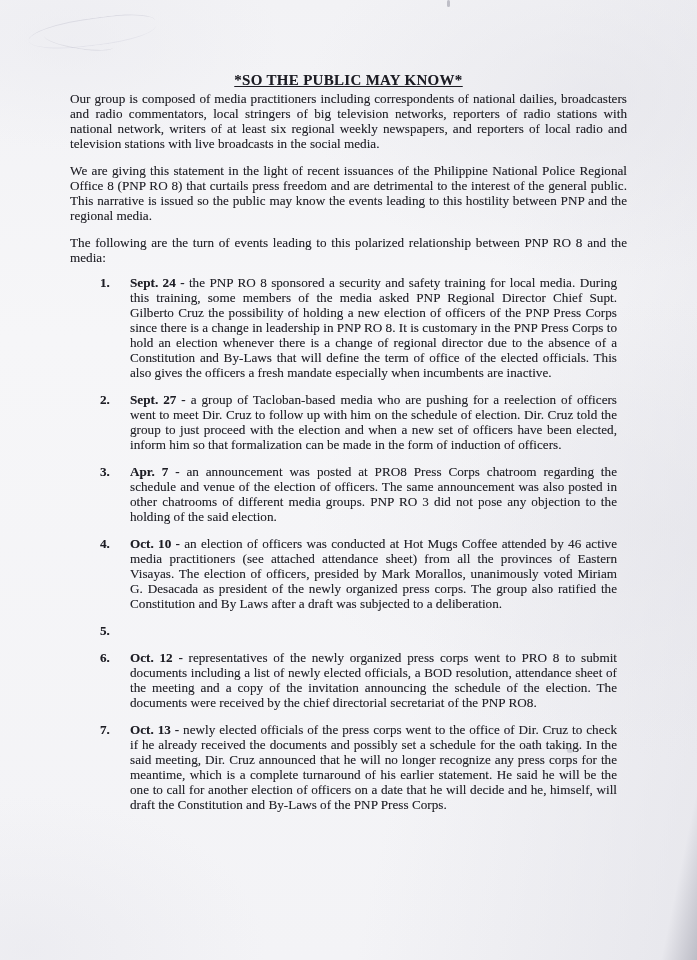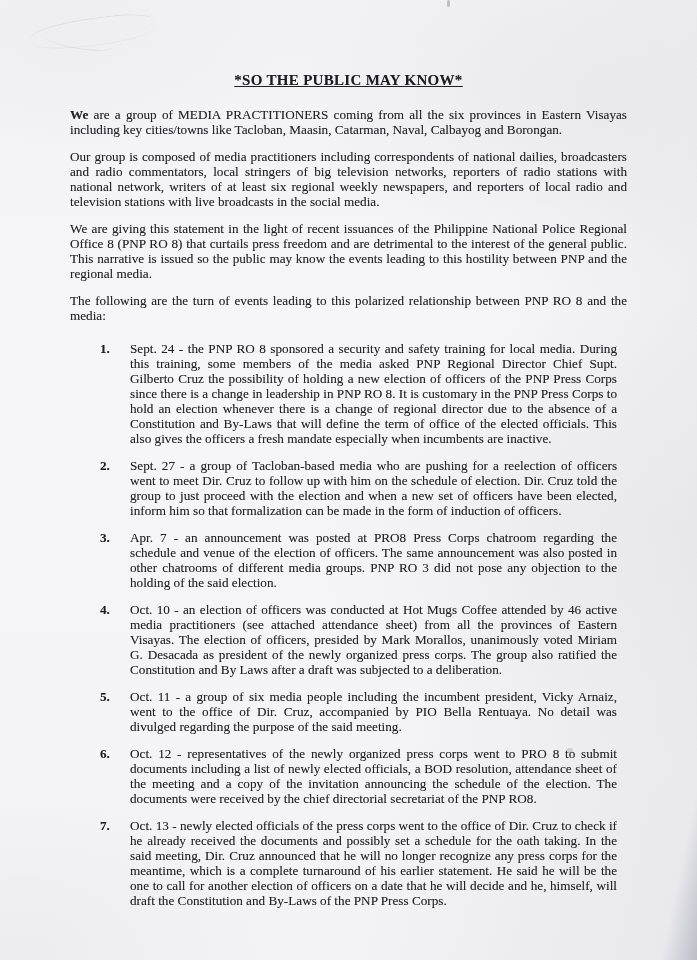--- a/index.html
+++ b/index.html
@@ -51,73 +51,72 @@
     width: 557px;
     color: #232329;
     font-size: 13.2px;
     line-height: 15px;
     text-align: justify;
     text-shadow: 0 0 0.5px rgba(38,38,48,0.35);
   }
   .title-row {
     text-align: center;
     line-height: 20px;
-    margin-bottom: 16px;
+    margin-bottom: 0;
   }
   .title-row .title {
     font-weight: bold;
     font-size: 15px;
     letter-spacing: 0.3px;
     text-decoration: underline;
     color: #1d1d24;
   }
   .content p {
     margin: 0 0 12px 0;
   }
   .content p.last-intro {
-    margin-bottom: 18px;
+    margin-bottom: 10px;
   }
   .lead-bold { font-weight: bold; }
   .events { margin-top: 6px; }
   .event {
     display: flex;
     margin-bottom: 12px;
   }
   .event:last-child { margin-bottom: 0; }
   .event .num {
     flex: 0 0 30px;
     margin-left: 30px;
     font-weight: bold;
     color: #1d1d24;
   }
   .event .etext {
     width: 487px;
     text-align: justify;
   }
   .event .date {
-    font-weight: normal;
+    font-weight: bold;
     color: #1d1d24;
   }
 </style>
 </head>
 <body>
 
 <div class="page">
   <div class="crease-a"></div>
   <div class="crease-b"></div>
   <div class="speck-a"></div>
   <div class="speck-b"></div>
 
   <div class="content">
 
     <div class="title-row">
       <span class="title">*SO THE PUBLIC MAY KNOW*</span>
     </div>
 
-    <p><b class="lead-bold">We</b><span> are a group of MEDIA PRACTITIONERS coming from all the six provinces in Eastern Visayas including key cities/towns like Tacloban, Maasin, Catarman, Naval, Calbayog and Borongan.</span></p>
 
     <p><b class="lead-bold"></b><span>Our group is composed of media practitioners including correspondents of national dailies, broadcasters and radio commentators, local stringers of big television networks, reporters of radio stations with national network, writers of at least six regional weekly newspapers, and reporters of local radio and television stations with live broadcasts in the social media.</span></p>
 
     <p><b class="lead-bold"></b><span>We are giving this statement in the light of recent issuances of the Philippine National Police Regional Office 8 (PNP RO 8) that curtails press freedom and are detrimental to the interest of the general public. This narrative is issued so the public may know the events leading to this hostility between PNP and the regional media.</span></p>
 
     <p class="last-intro"><b class="lead-bold"></b><span>The following are the turn of events leading to this polarized relationship between PNP RO 8 and the media:</span></p>
 
     <div class="events">
 
       <div class="event">
@@ -135,21 +134,20 @@
         <div class="etext"><b class="date">Apr. 7 -</b> <span>an announcement was posted at PRO8 Press Corps chatroom regarding the schedule and venue of the election of officers. The same announcement was also posted in other chatrooms of different media groups.  PNP RO 3 did not pose any objection to the holding of the said election.</span></div>
       </div>
 
       <div class="event">
         <span class="num">4.</span>
         <div class="etext"><b class="date">Oct. 10 -</b> <span>an election of officers was conducted at Hot Mugs Coffee attended by 46 active media practitioners (see attached attendance sheet) from all the provinces of Eastern Visayas. The election of officers, presided by Mark Morallos, unanimously voted Miriam G. Desacada as president of the newly organized press corps. The group also ratified the Constitution and By Laws after a draft was subjected to a deliberation.</span></div>
       </div>
 
       <div class="event">
         <span class="num">5.</span>
-        <div class="etext"><b class="date">Oct. 11 -</b> <span>a group of six media people including the incumbent president, Vicky Arnaiz, went to the office of Dir. Cruz, accompanied by PIO Bella Rentuaya.  No detail was divulged regarding the purpose of the said meeting.</span></div>
       </div>
 
       <div class="event">
         <span class="num">6.</span>
         <div class="etext"><b class="date">Oct. 12 -</b> <span>representatives of the newly organized press corps went to PRO 8 to submit documents including a list of newly elected officials, a BOD resolution, attendance sheet of the meeting and a copy of the invitation announcing the schedule of the election.  The documents were received by the chief directorial secretariat of the PNP RO8.</span></div>
       </div>
 
       <div class="event">
         <span class="num">7.</span>
         <div class="etext"><b class="date">Oct. 13 -</b> <span>newly elected officials of the press corps went to the office of Dir. Cruz to check if he already received the documents and possibly set a schedule for the oath taking.  In the said meeting, Dir. Cruz announced that he will no longer recognize any press corps for the meantime, which is a complete turnaround of his earlier statement.  He said he will be the one to call for another election of officers on a date that he will decide and he, himself, will draft the Constitution and By-Laws of the PNP Press Corps.</span></div>

